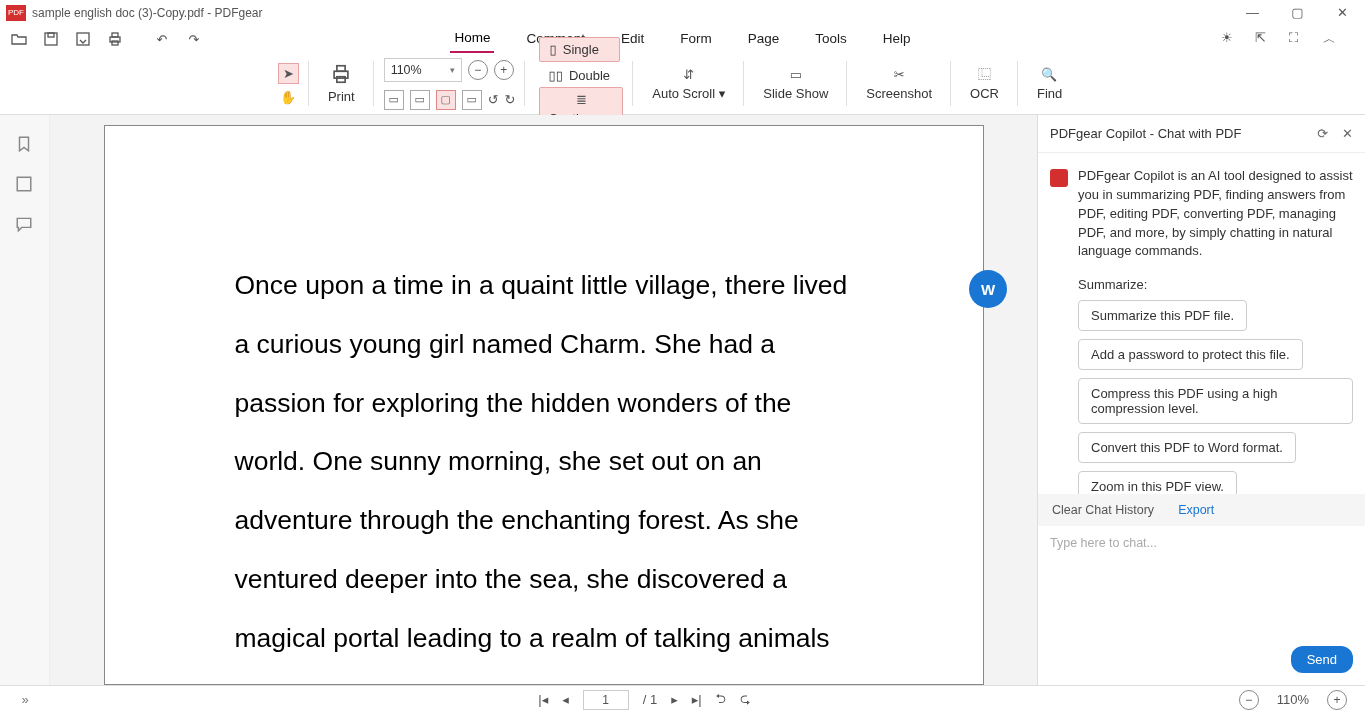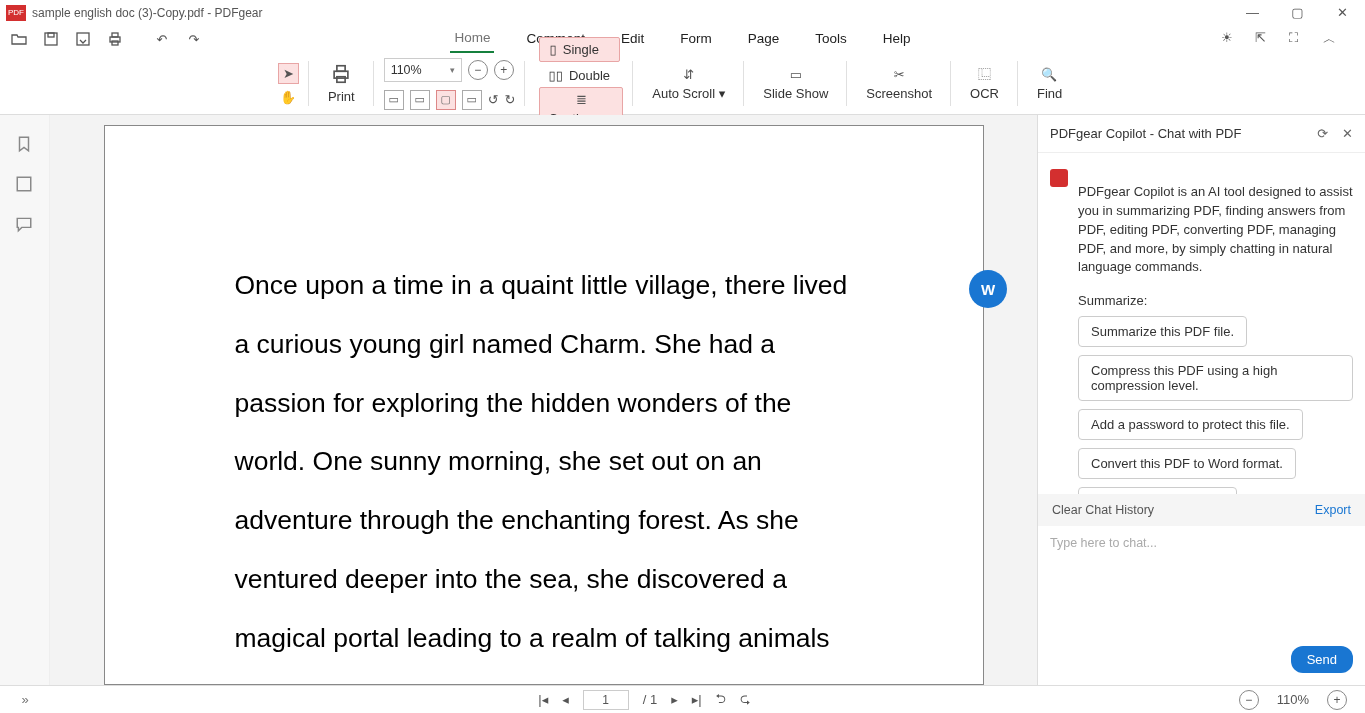--- a/index.html
+++ b/index.html
@@ -17,21 +17,21 @@
 .qa-icon { width:18px; height:18px; display:flex; align-items:center; justify-content:center; color:#555; }
 .qa-sep { width:1px; height:18px; }
 
 
 .top-right { margin-left:auto; display:flex; gap:16px; padding-right:14px; align-items:center; }
 .tr-icon { width:18px; height:18px; color:#555; }
 
 
 .tabs { position:absolute; top:25px; left:0; right:0; height:28px; display:flex; justify-content:center; gap:28px; align-items:center; }
 .tab { padding:4px 4px 6px; font-size:13.5px; color:#222; cursor:pointer; }
-.tab.active { color:#737373; border-bottom:2px solid #15803d; }
+.tab.active { color:#000000; border-bottom:2px solid #be185d; }
 
 
 .ribbon { height:62px; border-bottom:1px solid #ddd; display:flex; align-items:stretch; padding:0 8px; margin-top:0; }
 .r-group { display:flex; flex-direction:column; align-items:center; justify-content:center; padding:0 10px; position:relative; }
 .r-group.sep::after { content:""; position:absolute; right:0; top:8px; bottom:8px; width:1px; background:#e0e0e0; }
 .r-stack { display:flex; flex-direction:column; gap:6px; }
 .r-icon { display:flex; align-items:center; justify-content:center; color:#555; }
 .r-label { font-size:13px; color:#333; }
 .r-btn { display:flex; flex-direction:column; align-items:center; gap:4px; padding:4px 8px; border:1px solid transparent; border-radius:2px; cursor:pointer; }
 .r-btn.sel { background:#fce1e1; border:1px solid #e8a5a5; }
@@ -56,26 +56,26 @@
 
 .copilot { width:328px; border-left:1px solid #ddd; display:flex; flex-direction:column; }
 .cp-head { height:38px; display:flex; align-items:center; padding:0 12px; border-bottom:1px solid #eee; }
 .cp-head .title { font-size:13px; color:#333; }
 .cp-head .spacer { flex:1; }
 .cp-head .hico { margin-left:14px; color:#666; cursor:pointer; }
 
 .cp-body { flex:1; overflow-y:auto; padding:14px 12px; font-size:13px; color:#333; }
 .cp-intro { display:flex; gap:10px; }
 .cp-avatar { width:18px; height:18px; background:#d32f2f; border-radius:3px; flex-shrink:0; margin-top:2px; }
-.cp-intro-text { line-height:1.45;margin-top:16px; }
+.cp-intro-text { line-height:1.45; }
 .cp-ex-label { margin:16px 0 8px 28px; }
 .chip { display:inline-block; border:1px solid #ccc; border-radius:4px; padding:7px 12px; margin:0 0 8px 28px; font-size:13px; cursor:pointer; }
 .cp-foot-text { margin:8px 0 0 28px; font-size:12.5px; color:#333; }
 
-.cp-actions { height:32px; background:#f5f5f5; display:flex; align-items:center; gap:24px; padding:0 14px; font-size:12.5px;justify-content:space-between; }
+.cp-actions { height:32px; background:#f5f5f5; display:flex; align-items:center; gap:24px; padding:0 14px; font-size:12.5px; }
 .cp-actions .clear { color:#555; cursor:pointer; }
 .cp-actions .export { color:#1976d2; cursor:pointer; }
 
 .cp-input { flex:0 0 auto; padding:10px 12px 12px; display:flex; flex-direction:column; }
 .cp-textbox { min-height:110px; color:#aaa; font-size:12.5px; }
 .cp-send { align-self:flex-end; background:#1976d2; color:#fff; border:none; border-radius:12px; padding:6px 16px; font-size:13px; cursor:pointer; }
 
 
 .status { height:28px; border-top:1px solid #ddd; display:flex; align-items:center; }
 .status .left { width:50px; display:flex; justify-content:center; color:#777; }
@@ -266,22 +266,22 @@
       <span class="hico">⟳</span>
       <span class="hico">✕</span>
     </div>
     <div class="cp-body">
       <div class="cp-intro">
         <div class="cp-avatar"></div>
         <div class="cp-intro-text">PDFgear Copilot is an AI tool designed to assist you in summarizing PDF, finding answers from PDF, editing PDF, converting PDF, managing PDF, and more, by simply chatting in natural language commands.</div>
       </div>
       <div class="cp-ex-label">Summarize:</div>
       <div><span class="chip">Summarize this PDF file.</span></div>
+      <div><span class="chip">Add a password to protect this file.</span></div>
       <div><span class="chip">Compress this PDF using a high compression level.</span></div>
-      <div><span class="chip">Add a password to protect this file.</span></div>
       <div><span class="chip">Convert this PDF to Word format.</span></div>
       <div><span class="chip">Zoom in this PDF view.</span></div>
     </div>
     <div class="cp-actions">
       <span class="clear">Clear Chat History</span>
       <span class="export">Export</span>
     </div>
     <div class="cp-input">
       <div class="cp-textbox"><span>Type here to chat...</span></div>
       <button class="cp-send">Send</button>

